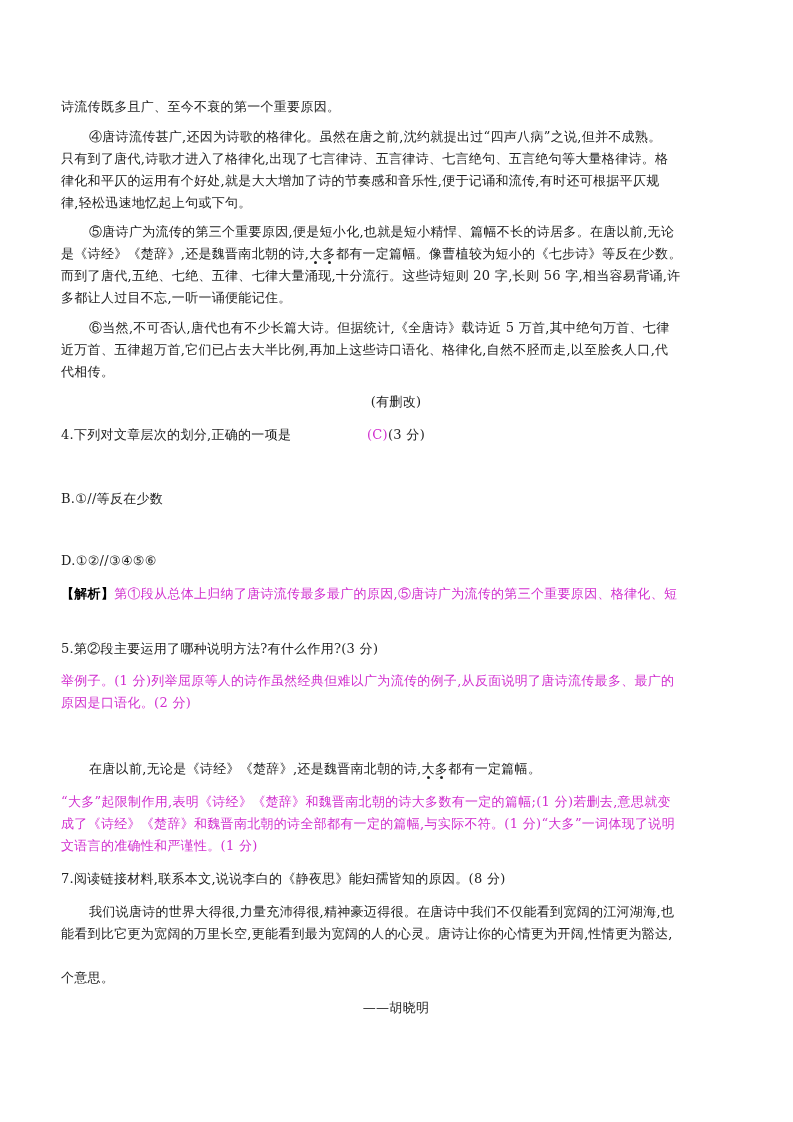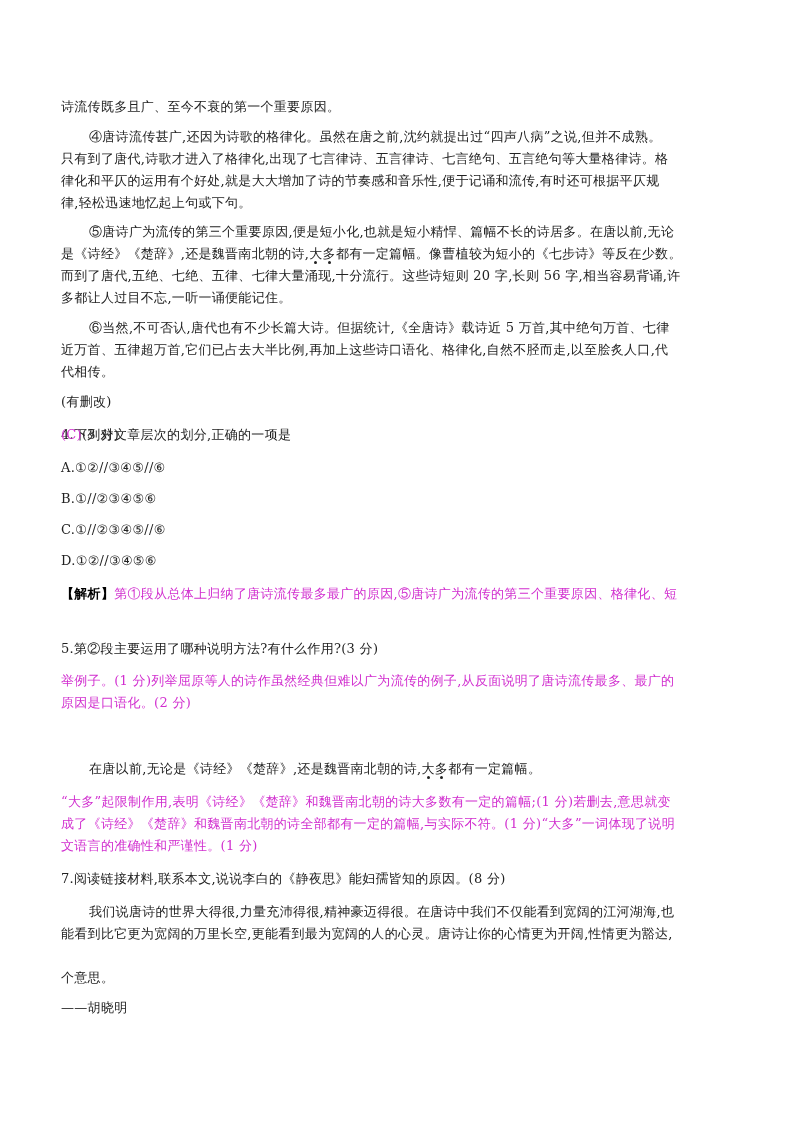--- a/index.html
+++ b/index.html
@@ -3,21 +3,21 @@
 <meta charset="utf-8">
 <style>
   html, body { margin: 0; padding: 0; background: #ffffff; }
   body { width: 793px; height: 1122px; position: relative; overflow: hidden;
          font-family: "DejaVu Serif", "Liberation Serif", serif; color: #222; }
   .page { position: absolute; left: 0; top: 0; width: 764px; height: 1122px; }
   .line { position: absolute; left: 61px; width: 670px; font-size: 13px; line-height: 22px; white-space: nowrap; letter-spacing: 0.3px; }
   .indent { left: 89px; }
   .answer { color: #d12ecf; }
   .answer .bracket { color: #000000; font-weight: bold; }
-  .right { text-align: left; }
+  .right { text-align: center; }
   .dot { position: relative; }
   .dot::after { content: ""; position: absolute; left: 50%; bottom: -3px; width: 3px; height: 3px; margin-left: -1.5px; border-radius: 50%; background: #222; }
   .pink { color: #d12ecf; }
 </style>
 </head>
 <body>
 
 <div class="page">
 
   <div class="line" style="top:96px">诗流传既多且广、至今不衰的第一个重要原因。</div>
@@ -37,23 +37,21 @@
   <div class="line indent" style="top:317px">⑥当然,不可否认,唐代也有不少长篇大诗。但据统计,《全唐诗》载诗近 5 万首,其中绝句万首、七律</div>
   <div class="line" style="top:339px">近万首、五律超万首,它们已占去大半比例,再加上这些诗口语化、格律化,自然不胫而走,以至脍炙人口,代</div>
   <div class="line" style="top:361px">代相传。</div>
 
   <div class="line right" style="top:391px">(有删改)</div>
 
   <div class="line" style="top:424px">4.下列对文章层次的划分,正确的一项是</div>
   <div class="line right" style="top:424px">
     <span class="pink">(C)</span><span>(3 分)</span>
   </div>
-  <div class="line" style="top:457px">A.①②//③④⑤//⑥</div>
-  <div class="line" style="top:488px">B.①//②③④⑤⑥</div>
-  <div class="line" style="top:519px">C.①//②③④⑤//⑥</div>
+  <div class="line" style="top:488px">B.①//等反在少数</div>
   <div class="line" style="top:550px">D.①②//③④⑤⑥</div>
 
   <div class="line answer" style="top:583px">
     <span class="bracket">【解析】</span><span>第①段从总体上归纳了唐诗流传最多最广的原因,⑤唐诗广为流传的第三个重要原因、格律化、短</span>
   </div>
 
   <div class="line" style="top:638px">5.第②段主要运用了哪种说明方法?有什么作用?(3 分)</div>
   <div class="line answer" style="top:670px">举例子。(1 分)列举屈原等人的诗作虽然经典但难以广为流传的例子,从反面说明了唐诗流传最多、最广的</div>
   <div class="line answer" style="top:692px">原因是口语化。(2 分)</div>
 

